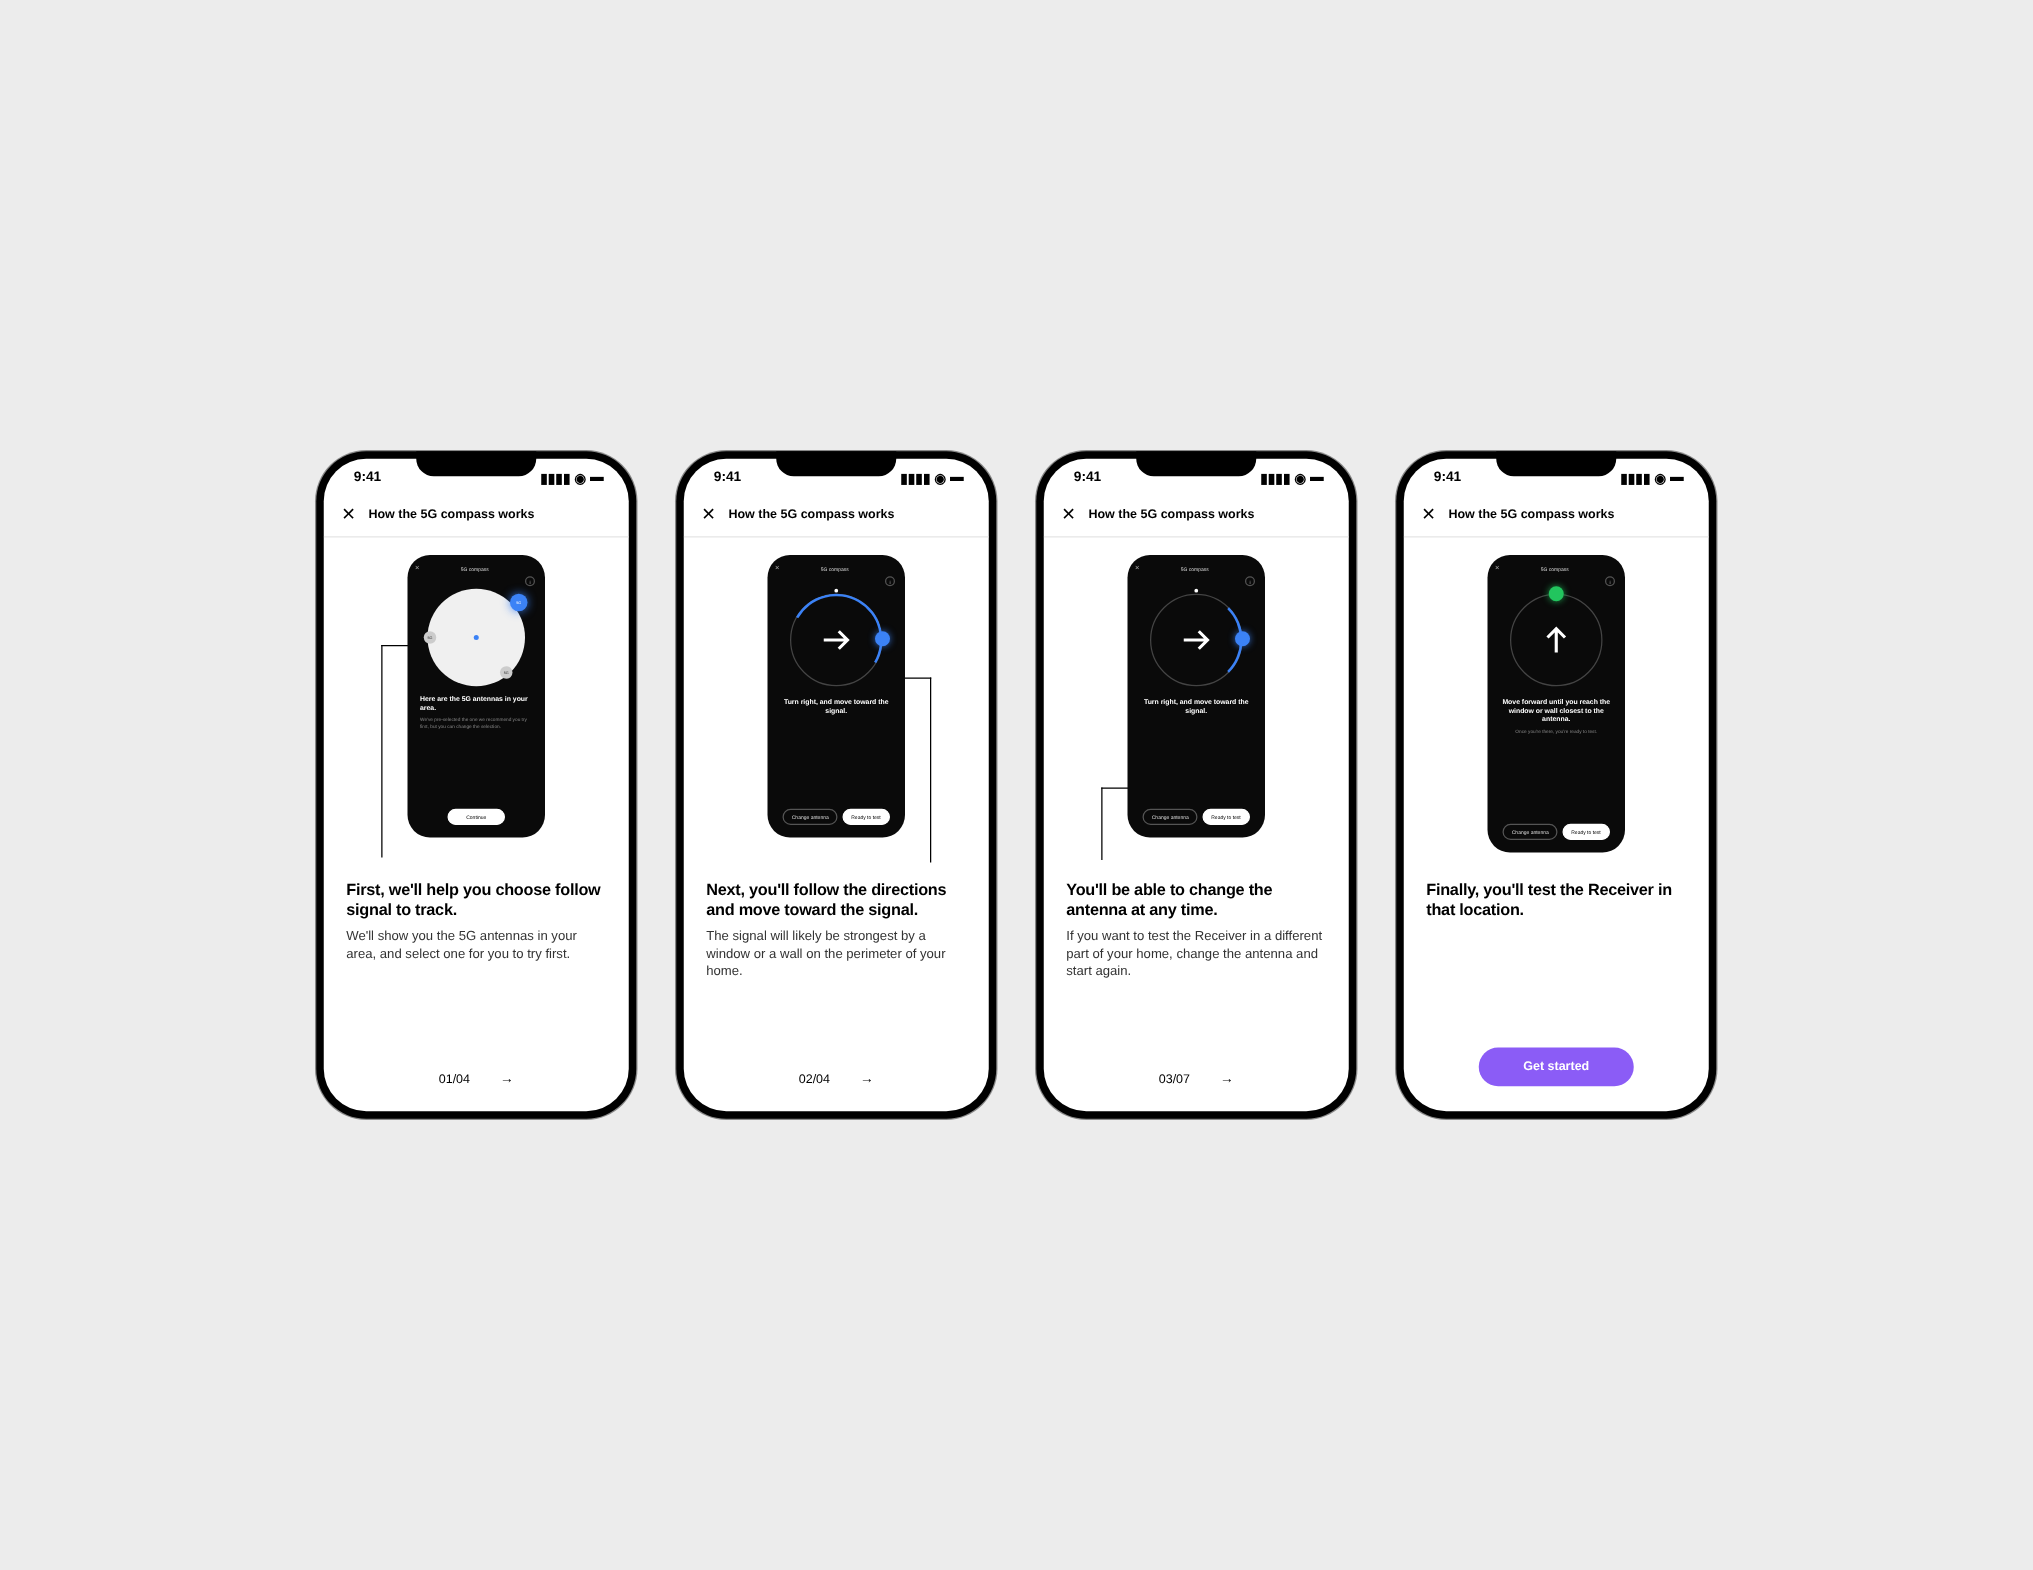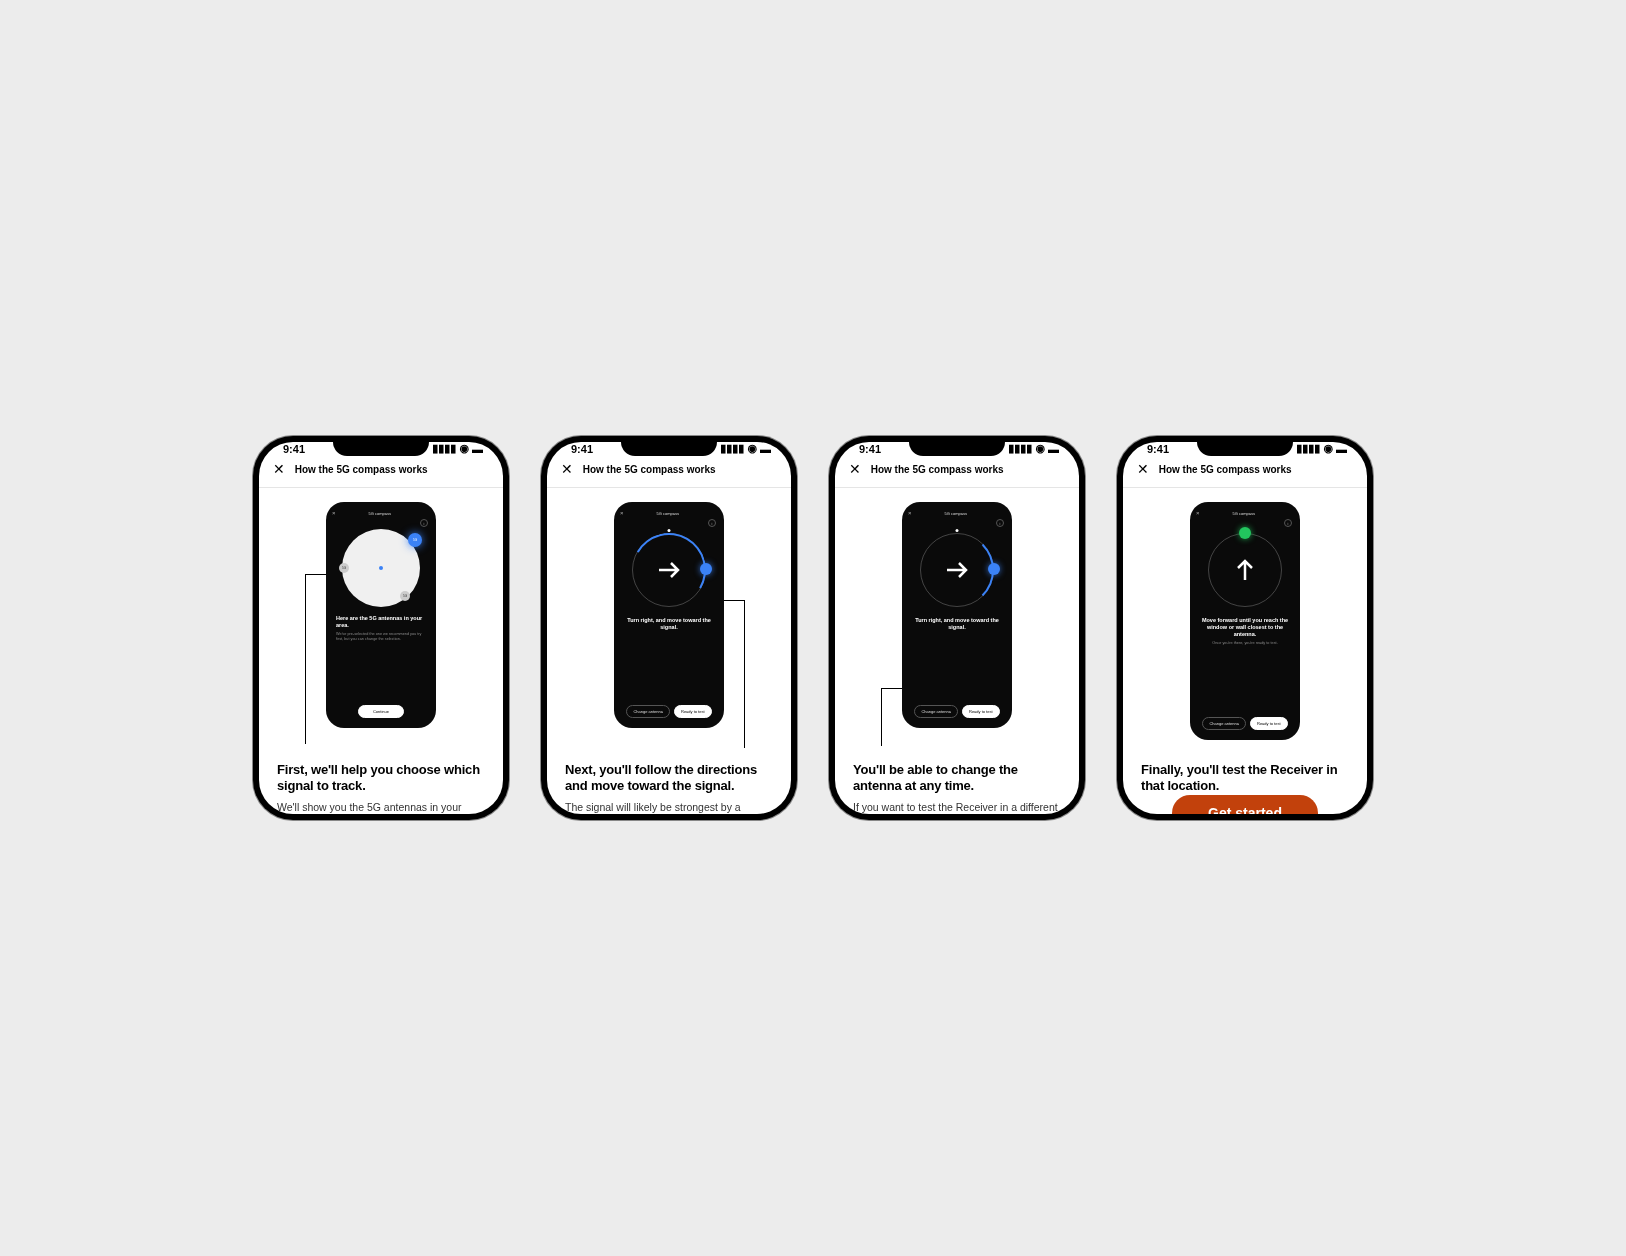--- a/index.html
+++ b/index.html
@@ -8,21 +8,21 @@
     font-family: -apple-system, BlinkMacSystemFont, "Segoe UI", Helvetica, Arial, sans-serif;
     width: 1626px;
     height: 1256px;
     display: flex;
     align-items: center;
     justify-content: center;
     gap: 32px;
   }
   .phone {
     width: 256px;
-    height: 384px;
+    height: 534px;
     background: #000;
     border-radius: 40px;
     padding: 6px;
     position: relative;
     box-shadow: 0 0 0 1px #888;
   }
   .phone-inner {
     background: #fff;
     width: 100%;
     height: 100%;
@@ -186,23 +186,23 @@
     align-items: center;
     gap: 24px;
     font-size: 10px;
     color: #000;
     padding-top: 20px;
   }
   .pager-arrow { font-size: 11px; }
   .cta {
     margin-top: auto;
     align-self: center;
-    background: #c2410c;
+    background: #8b5cf6;
     color: #fff;
-    font-size: 14px;
+    font-size: 10px;
     font-weight: 600;
     padding: 10px 36px;
     border-radius: 20px;
     cursor: pointer;
   }
   .svg-arrow-right svg, .svg-arrow-up svg { stroke: #fff; stroke-width: 2.5; fill: none; }
 </style>
 </head>
 <body>
 
@@ -249,21 +249,21 @@
               </div>
           </div>
           <div class="mini-heading">Here are the 5G antennas in your area.</div>
           <div class="mini-sub">We've pre-selected the one we recommend you try first, but you can change the selection.</div>
           <div class="mini-buttons">
             <span class="mini-btn solid wide">Continue</span>
           </div>
         </div>
       </div>
       <div class="text-block">
-        <div class="heading">First, we'll help you choose which signal to track.</div>
+        <div class="heading">First, we'll help you choose follow signal to track.</div>
         <div class="body">We'll show you the 5G antennas in your area, and select one for you to try first.</div>
       </div>
       <div class="pager">
         <span>01/04</span>
         <span class="pager-arrow">→</span>
       </div>
     </div>
   </div>
 </div>
 

